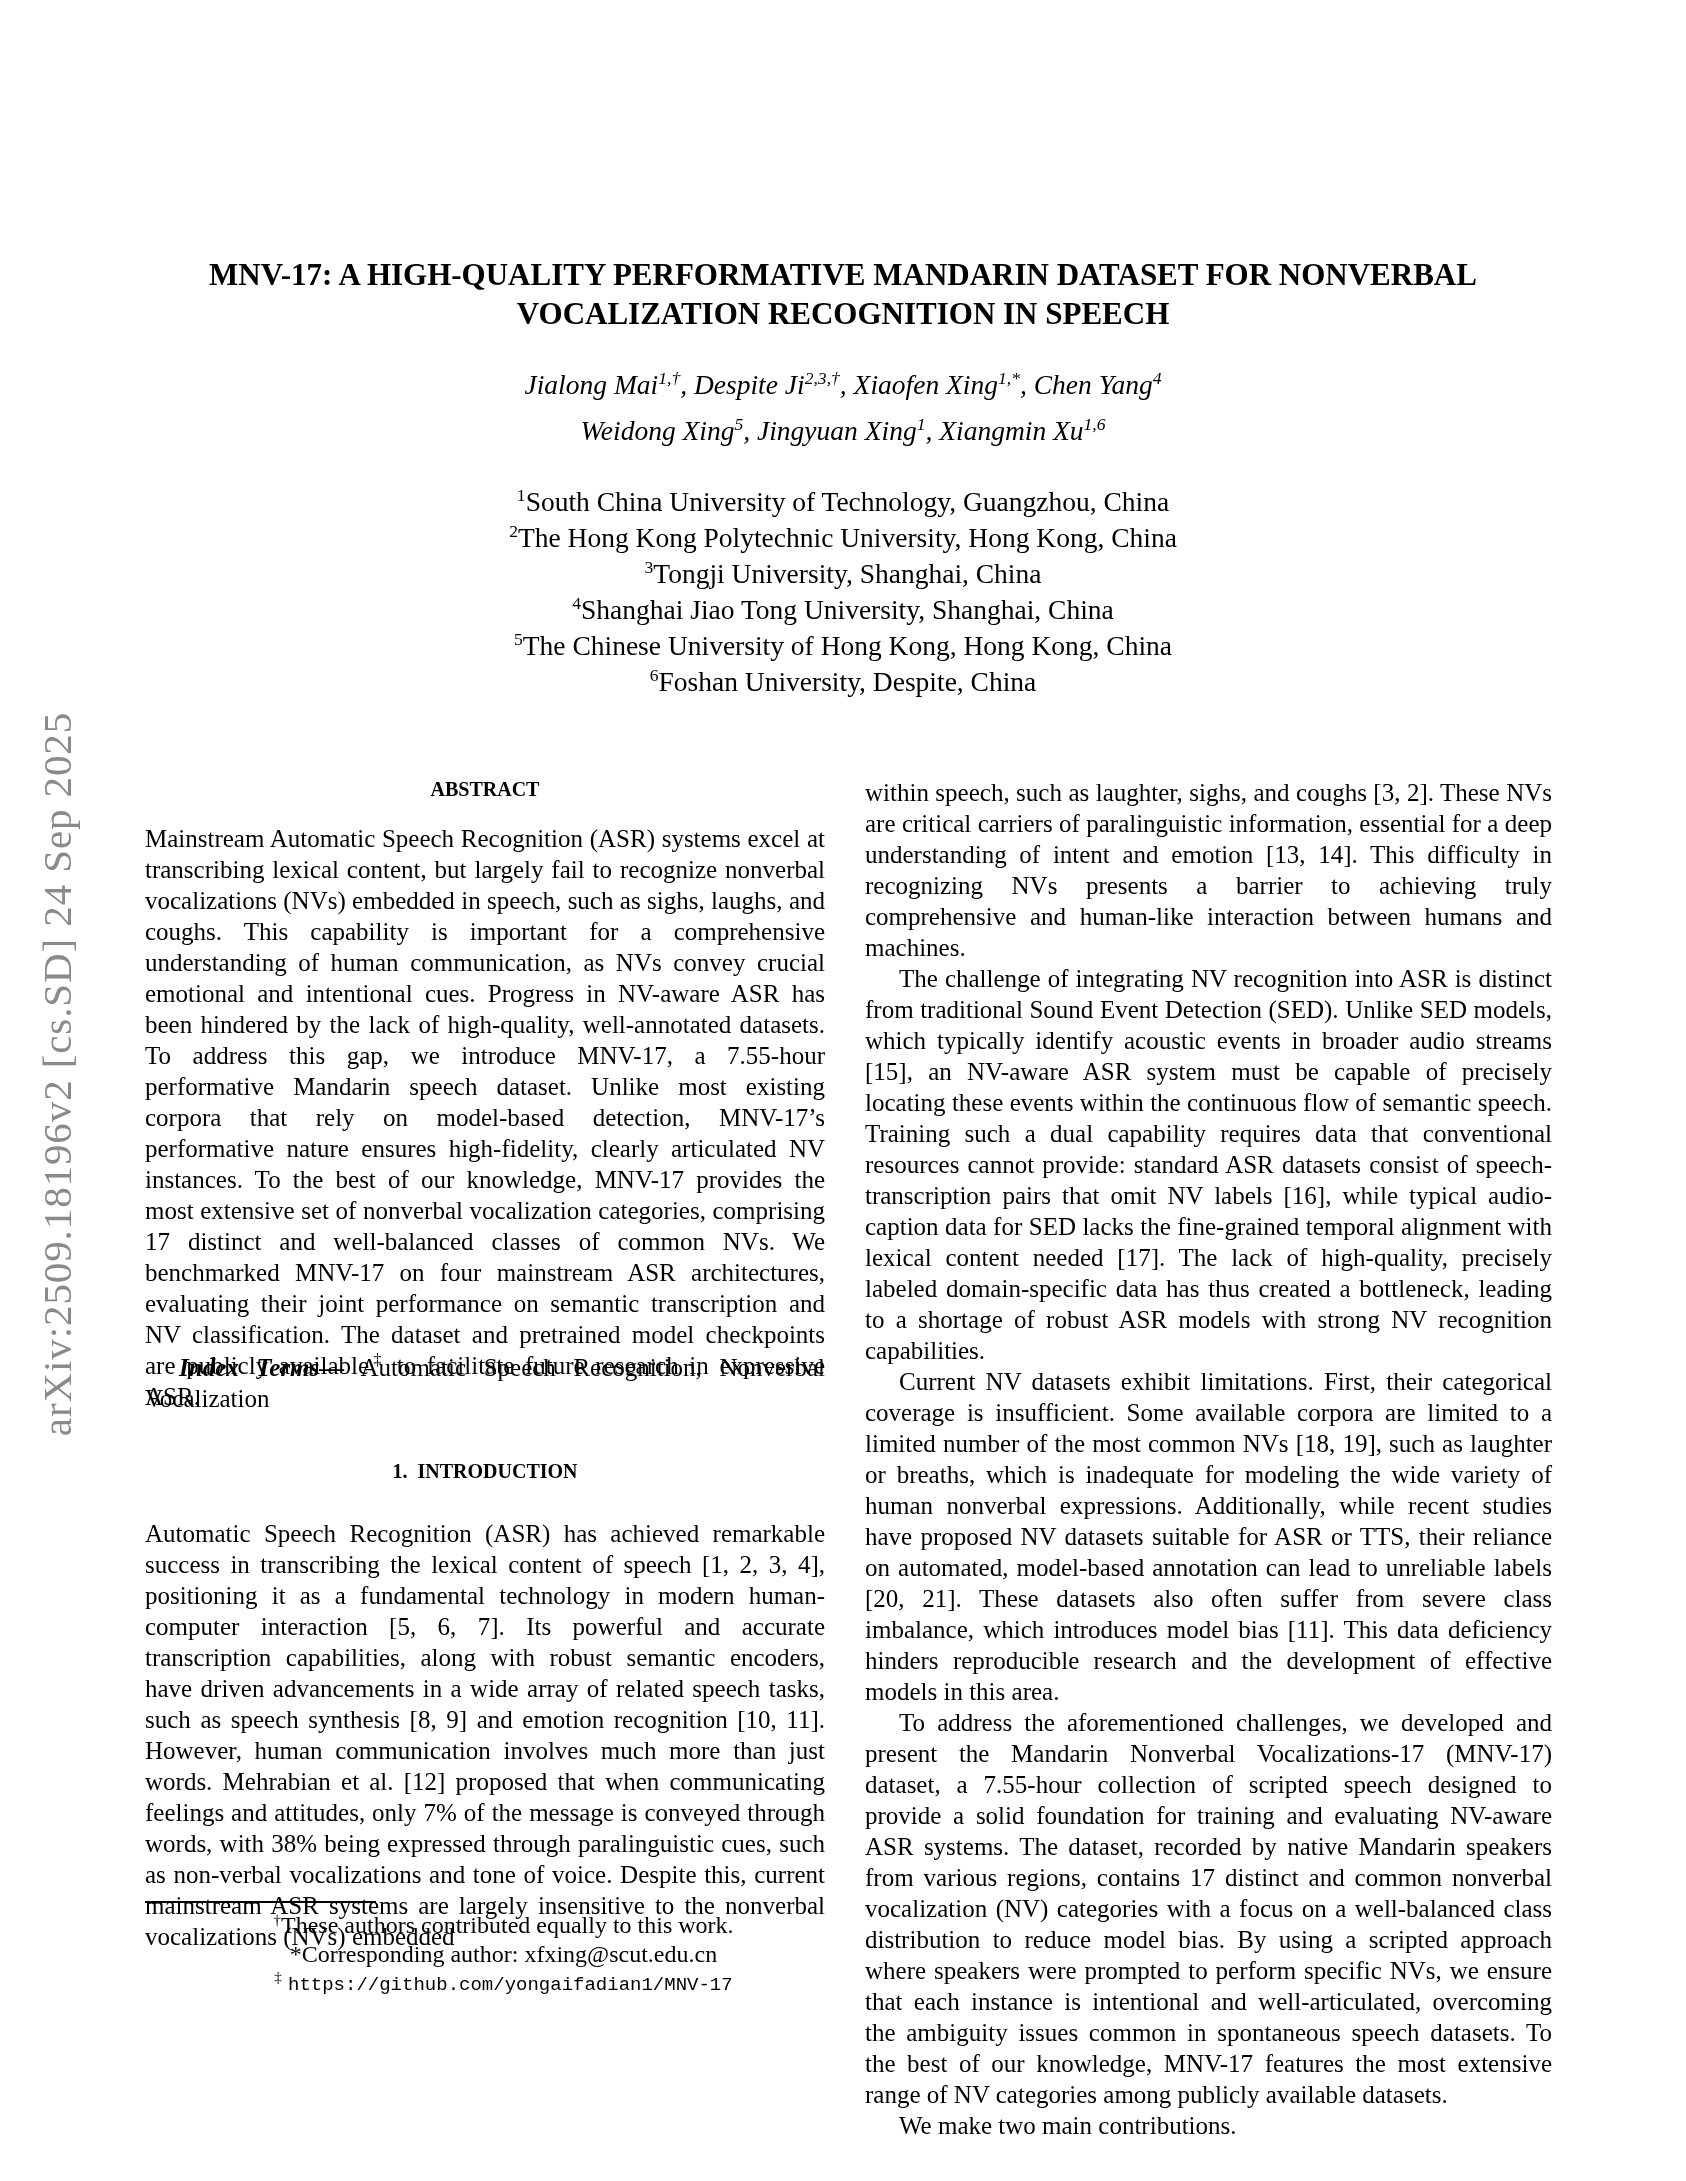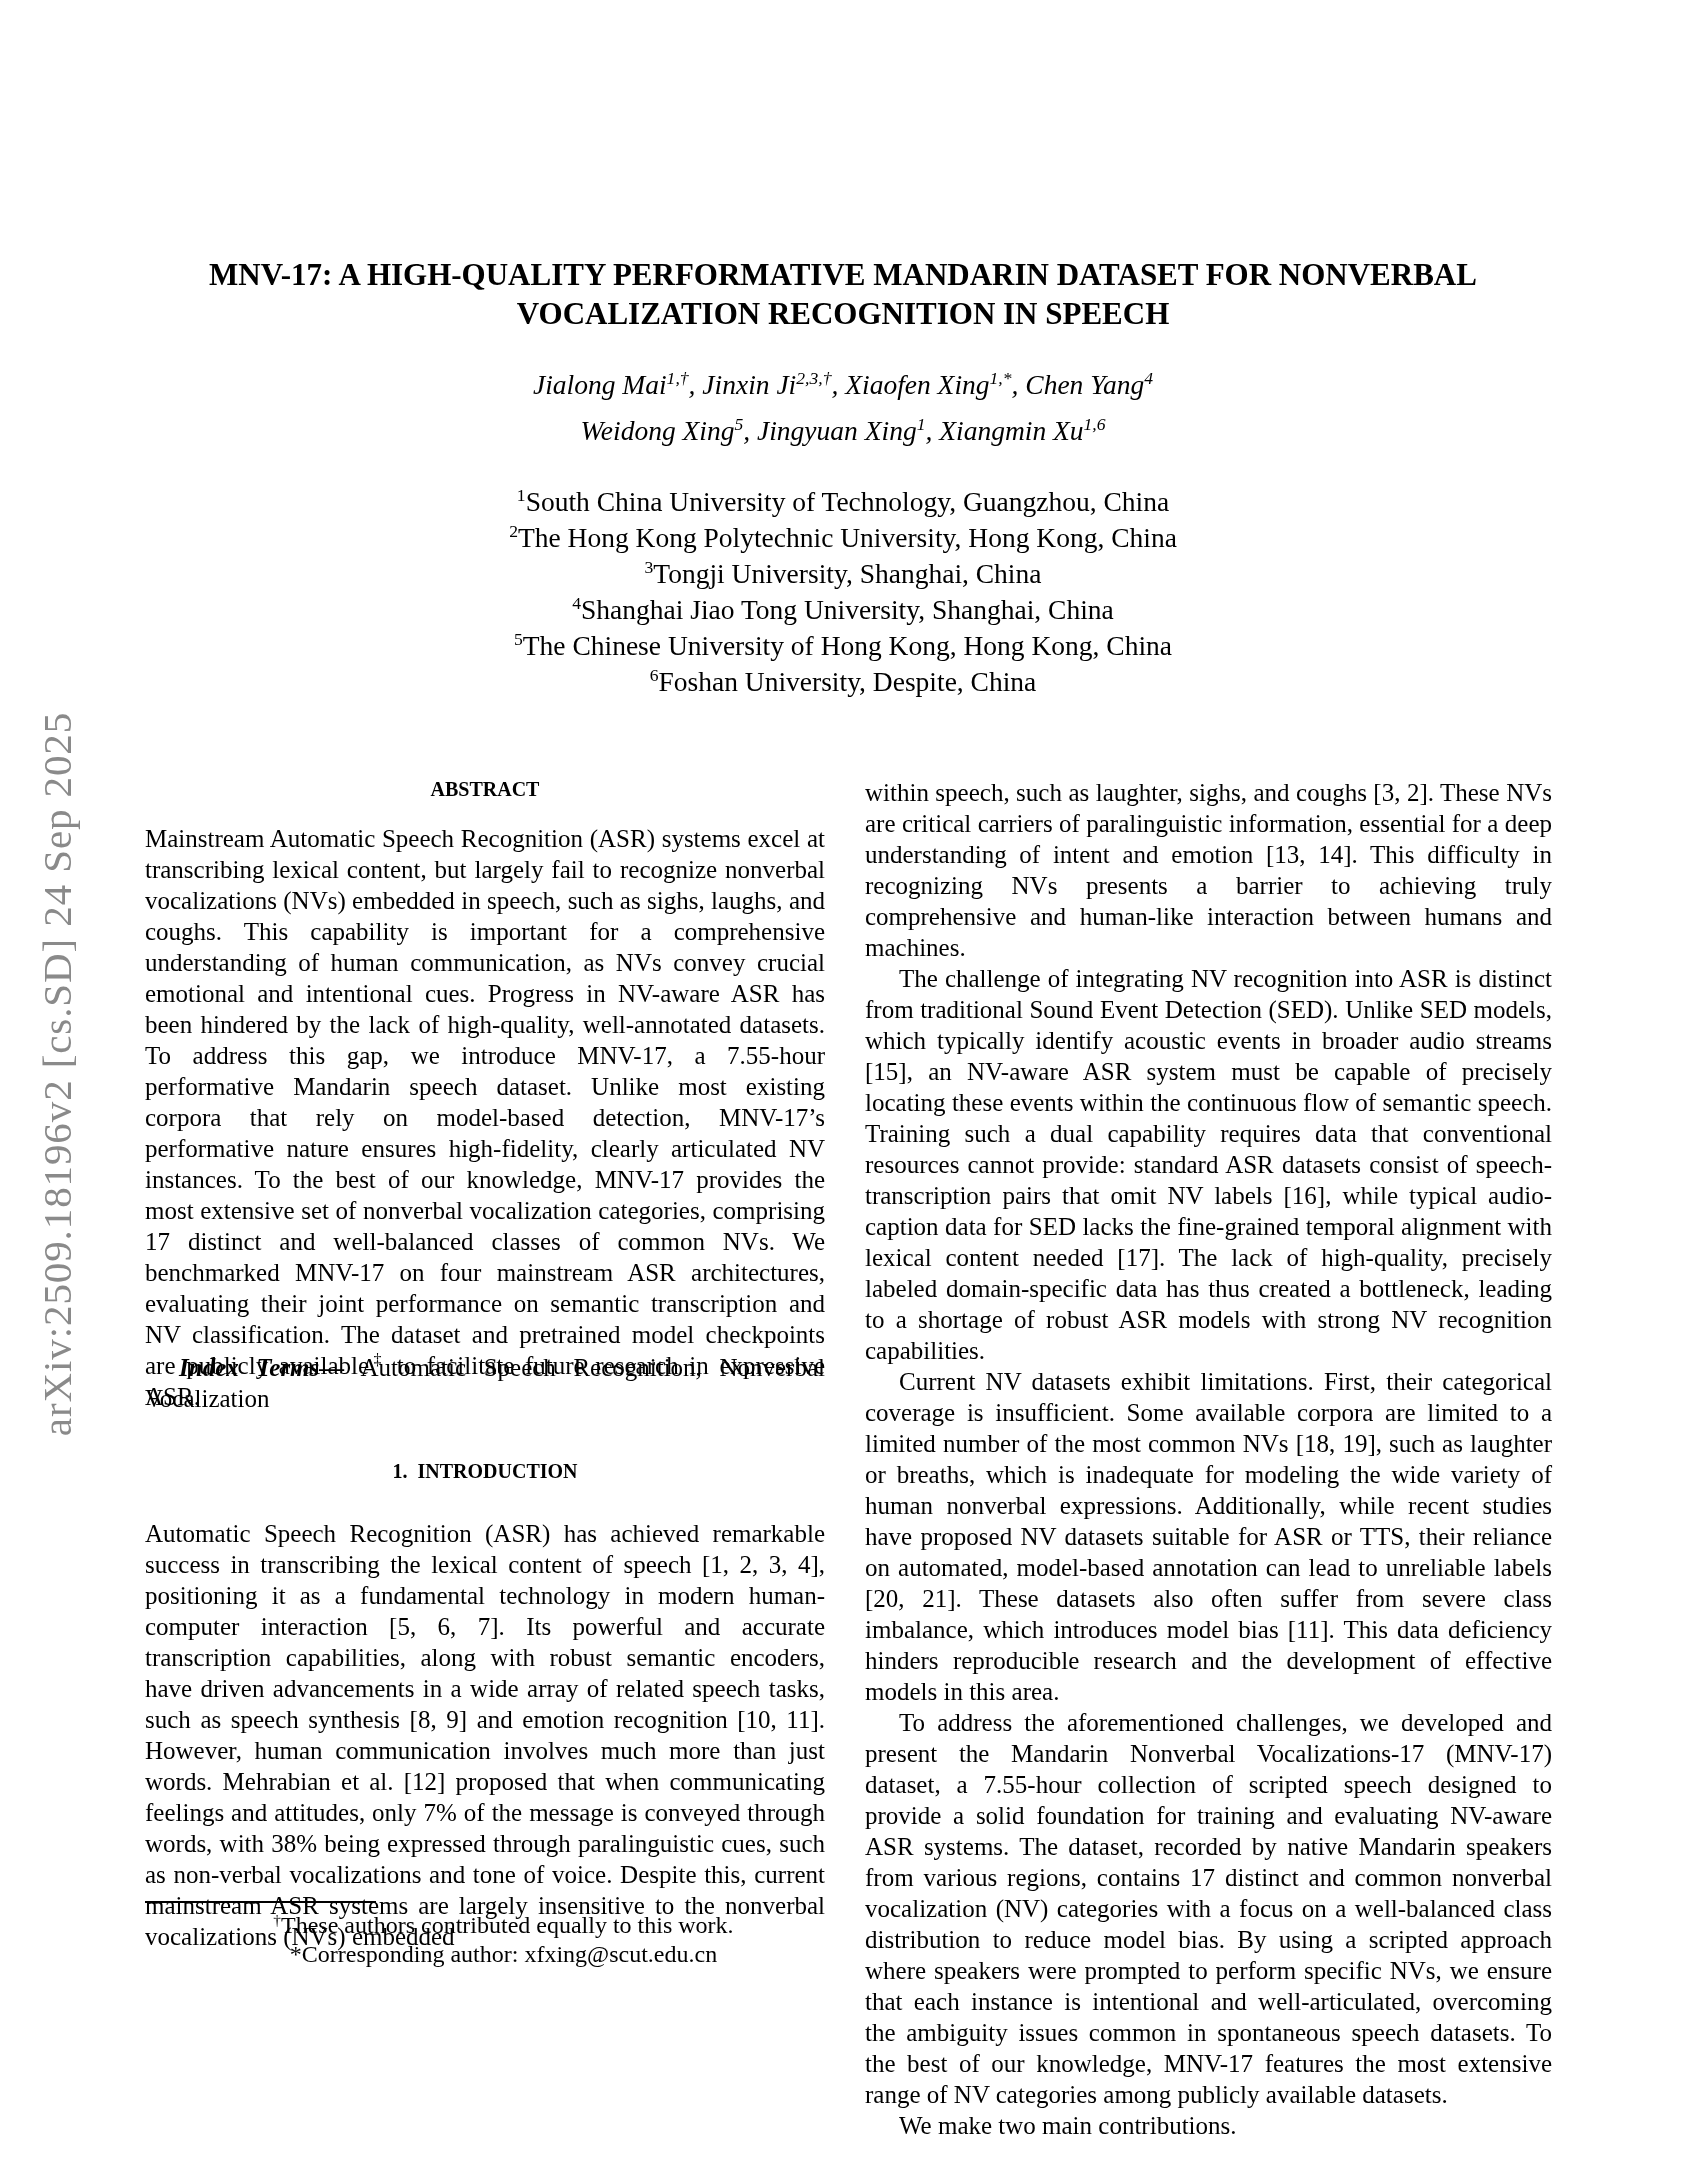--- a/index.html
+++ b/index.html
@@ -65,21 +65,21 @@
 <body>
 
 <div class="page">
 
   <div class="arxiv-watermark" style="color: rgb(138, 138, 138);">arXiv:2509.18196v2  [cs.SD]  24 Sep 2025</div>
 
   <div class="paper-title">MNV-17: A HIGH-QUALITY PERFORMATIVE MANDARIN DATASET FOR NONVERBAL
 VOCALIZATION RECOGNITION IN SPEECH</div>
 
   <div class="authors">
-    <div><span>Jialong Mai</span><sup>1,†</sup><span>, Jinxin Ji</span><sup>2,3,†</sup><span>, Xiaofen Xing</span><sup>1,*</sup><span>, Chen Yang</span><sup>4</sup></div>
+    <div><span>Jialong Mai</span><sup>1,†</sup><span>, Despite Ji</span><sup>2,3,†</sup><span>, Xiaofen Xing</span><sup>1,*</sup><span>, Chen Yang</span><sup>4</sup></div>
     <div><span>Weidong Xing</span><sup>5</sup><span>, Jingyuan Xing</span><sup>1</sup><span>, Xiangmin Xu</span><sup>1,6</sup></div>
   </div>
 
   <div class="affiliations">
     <div><sup>1</sup><span>South China University of Technology, Guangzhou, China</span></div>
     <div><sup>2</sup><span>The Hong Kong Polytechnic University, Hong Kong, China</span></div>
     <div><sup>3</sup><span>Tongji University, Shanghai, China</span></div>
     <div><sup>4</sup><span>Shanghai Jiao Tong University, Shanghai, China</span></div>
     <div><sup>5</sup><span>The Chinese University of Hong Kong, Hong Kong, China</span></div>
     <div><sup>6</sup><span>Foshan University, Despite, China</span></div>
@@ -93,20 +93,21 @@
 
   <div class="intro-heading col-heading">1.&nbsp;&nbsp;INTRODUCTION</div>
 
   <div class="intro-body justified">Automatic Speech Recognition (ASR) has achieved remarkable success in transcribing the lexical content of speech [1, 2, 3, 4], positioning it as a fundamental technology in modern human-computer interaction [5, 6, 7]. Its powerful and accurate transcription capabilities, along with robust semantic encoders, have driven advancements in a wide array of related speech tasks, such as speech synthesis [8, 9] and emotion recognition [10, 11]. However, human communication involves much more than just words. Mehrabian et al. [12] proposed that when communicating feelings and attitudes, only 7% of the message is conveyed through words, with 38% being expressed through paralinguistic cues, such as non-verbal vocalizations and tone of voice. Despite this, current mainstream ASR systems are largely insensitive to the nonverbal vocalizations (NVs) embedded</div>
 
   <div class="footnote-rule"></div>
 
   <div class="footnotes">
     <div class="fn-line"><sup>†</sup><span>These authors contributed equally to this work.</span></div>
     <div class="fn-line"><span>*Corresponding author: xfxing@scut.edu.cn</span></div>
+    <div class="fn-line"><sup>‡</sup><span> </span><span class="mono">https://github.com/yongaifadian1/MNV-17</span></div>
   </div>
 
   <div class="right-col justified">
     <p>within speech, such as laughter, sighs, and coughs [3, 2]. These NVs are critical carriers of paralinguistic information, essential for a deep understanding of intent and emotion [13, 14]. This difficulty in recognizing NVs presents a barrier to achieving truly comprehensive and human-like interaction between humans and machines.</p>
     <p class="indent">The challenge of integrating NV recognition into ASR is distinct from traditional Sound Event Detection (SED). Unlike SED models, which typically identify acoustic events in broader audio streams [15], an NV-aware ASR system must be capable of precisely locating these events within the continuous flow of semantic speech. Training such a dual capability requires data that conventional resources cannot provide: standard ASR datasets consist of speech-transcription pairs that omit NV labels [16], while typical audio-caption data for SED lacks the fine-grained temporal alignment with lexical content needed [17]. The lack of high-quality, precisely labeled domain-specific data has thus created a bottleneck, leading to a shortage of robust ASR models with strong NV recognition capabilities.</p>
     <p class="indent">Current NV datasets exhibit limitations. First, their categorical coverage is insufficient. Some available corpora are limited to a limited number of the most common NVs [18, 19], such as laughter or breaths, which is inadequate for modeling the wide variety of human nonverbal expressions. Additionally, while recent studies have proposed NV datasets suitable for ASR or TTS, their reliance on automated, model-based annotation can lead to unreliable labels [20, 21]. These datasets also often suffer from severe class imbalance, which introduces model bias [11]. This data deficiency hinders reproducible research and the development of effective models in this area.</p>
     <p class="indent">To address the aforementioned challenges, we developed and present the Mandarin Nonverbal Vocalizations-17 (MNV-17) dataset, a 7.55-hour collection of scripted speech designed to provide a solid foundation for training and evaluating NV-aware ASR systems. The dataset, recorded by native Mandarin speakers from various regions, contains 17 distinct and common nonverbal vocalization (NV) categories with a focus on a well-balanced class distribution to reduce model bias. By using a scripted approach where speakers were prompted to perform specific NVs, we ensure that each instance is intentional and well-articulated, overcoming the ambiguity issues common in spontaneous speech datasets. To the best of our knowledge, MNV-17 features the most extensive range of NV categories among publicly available datasets.</p>
     <p class="indent">We make two main contributions.</p>
   </div>
 

